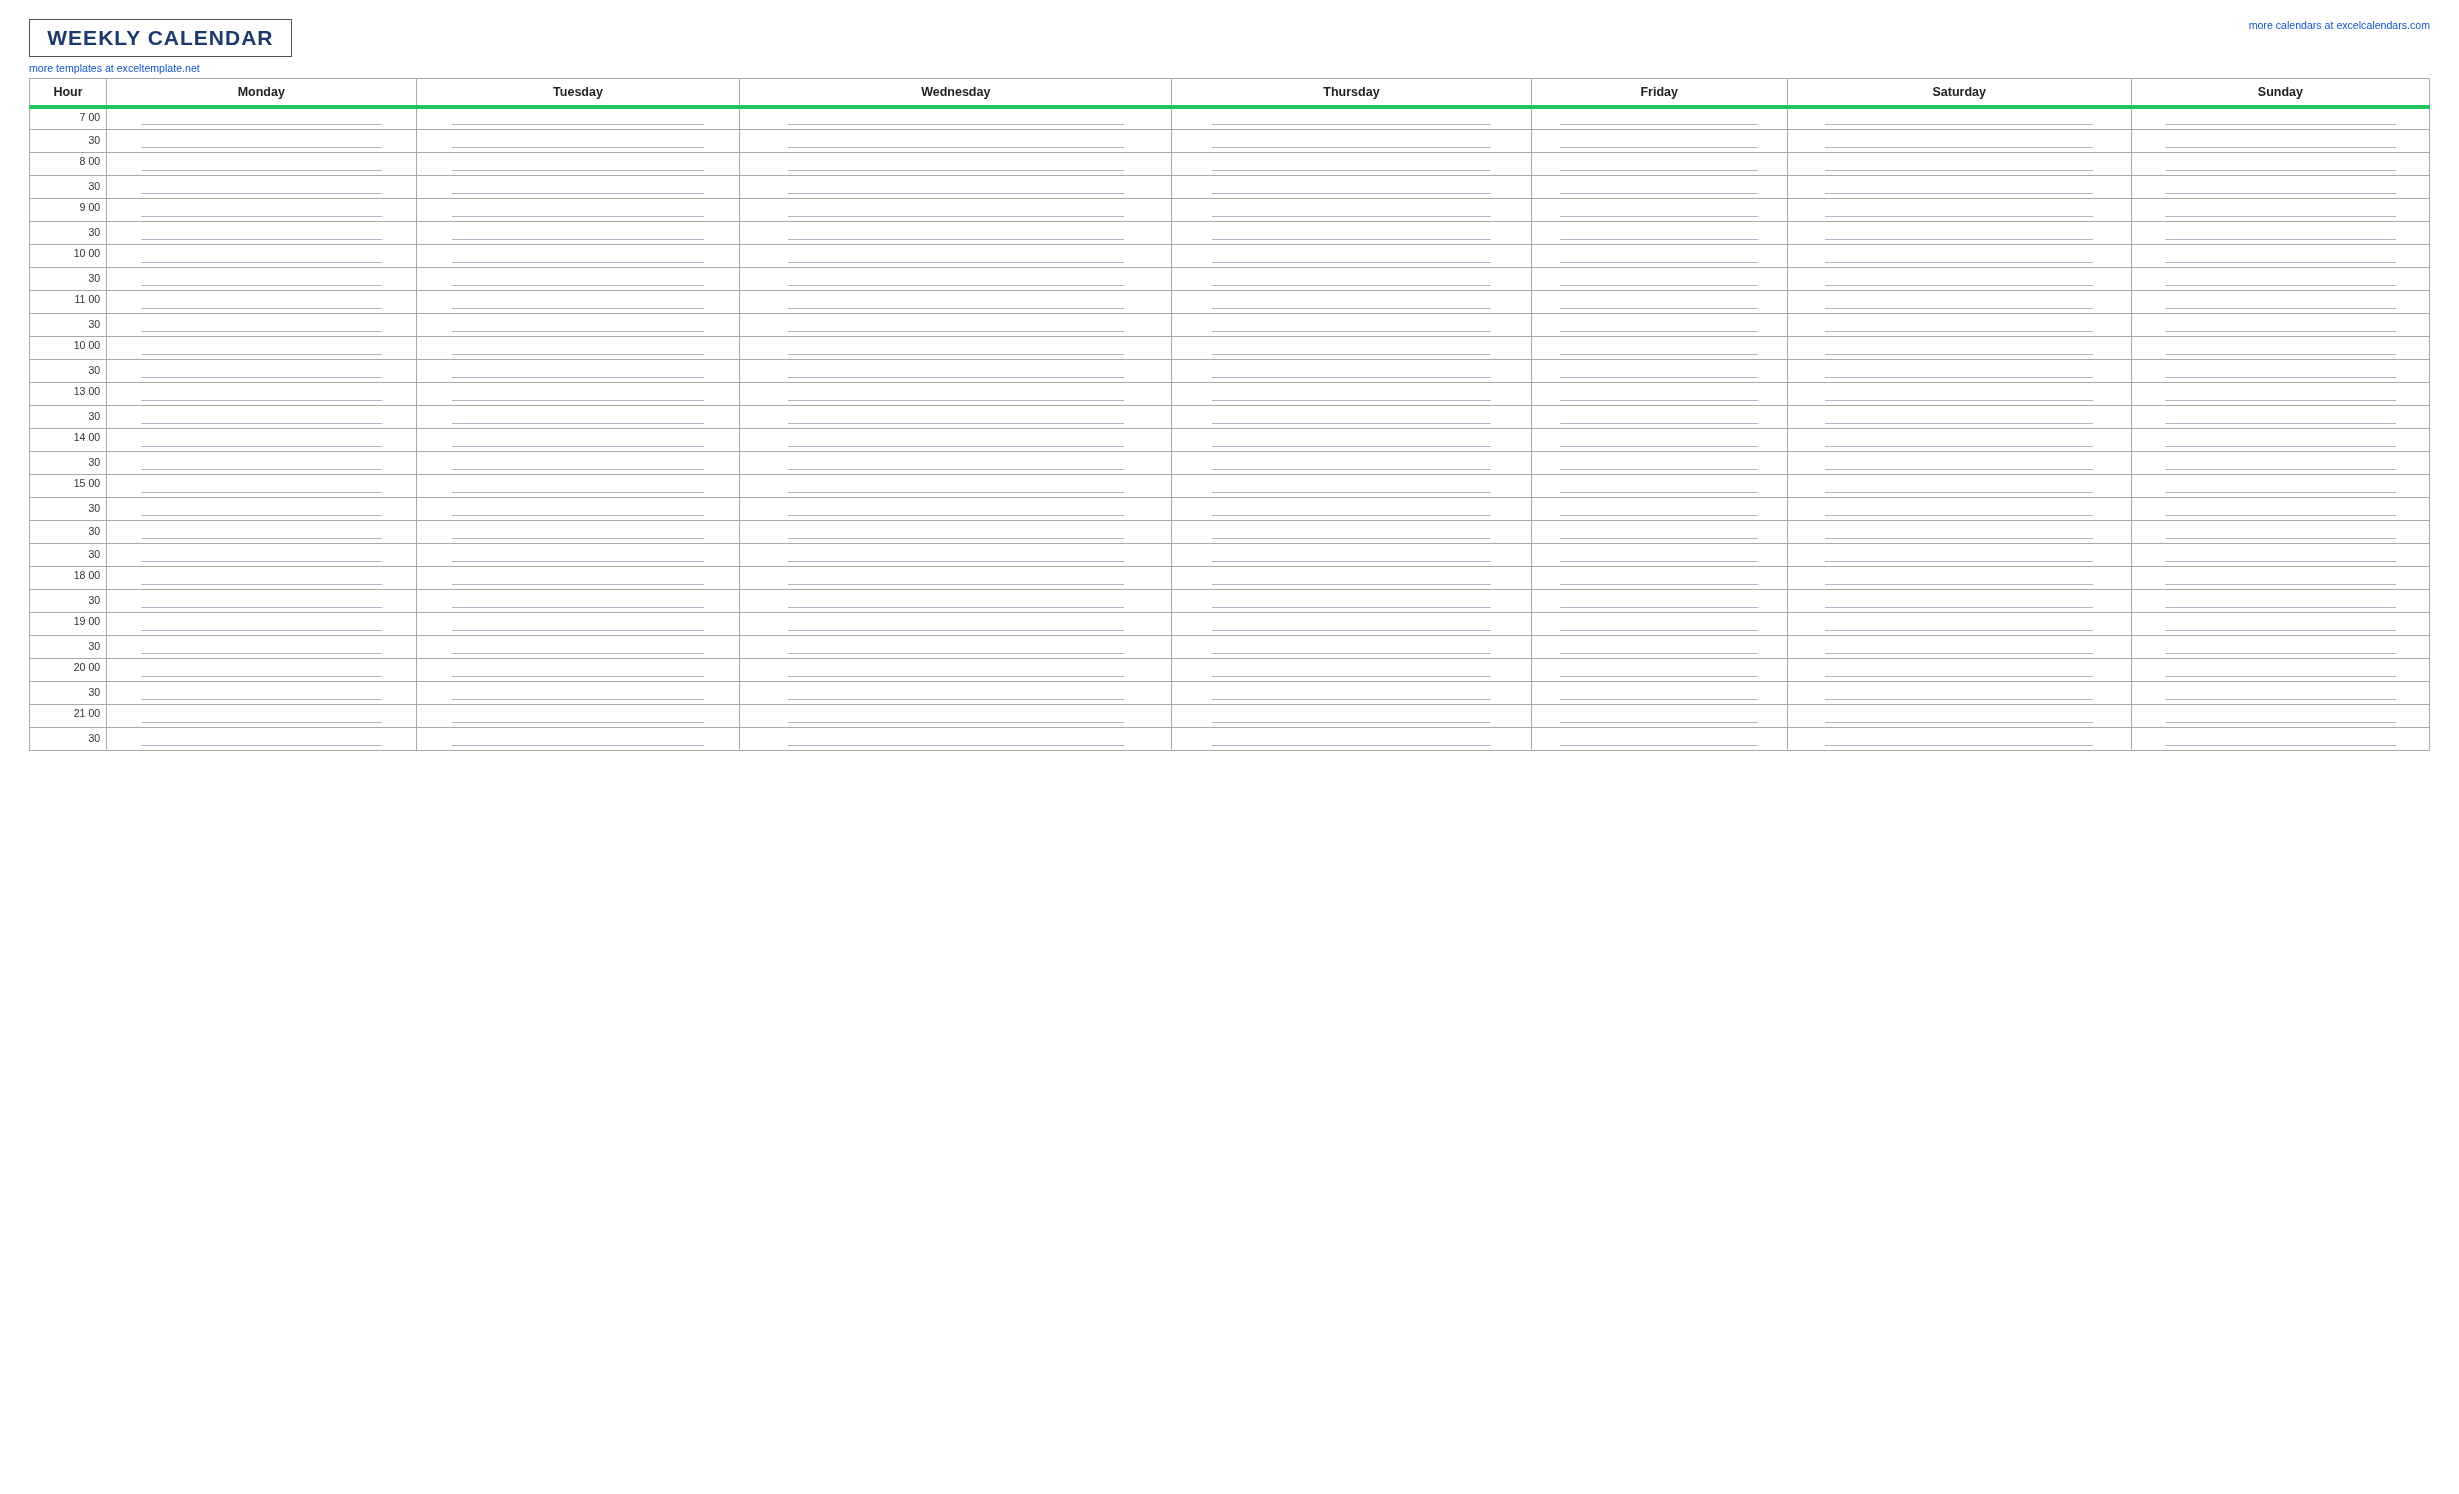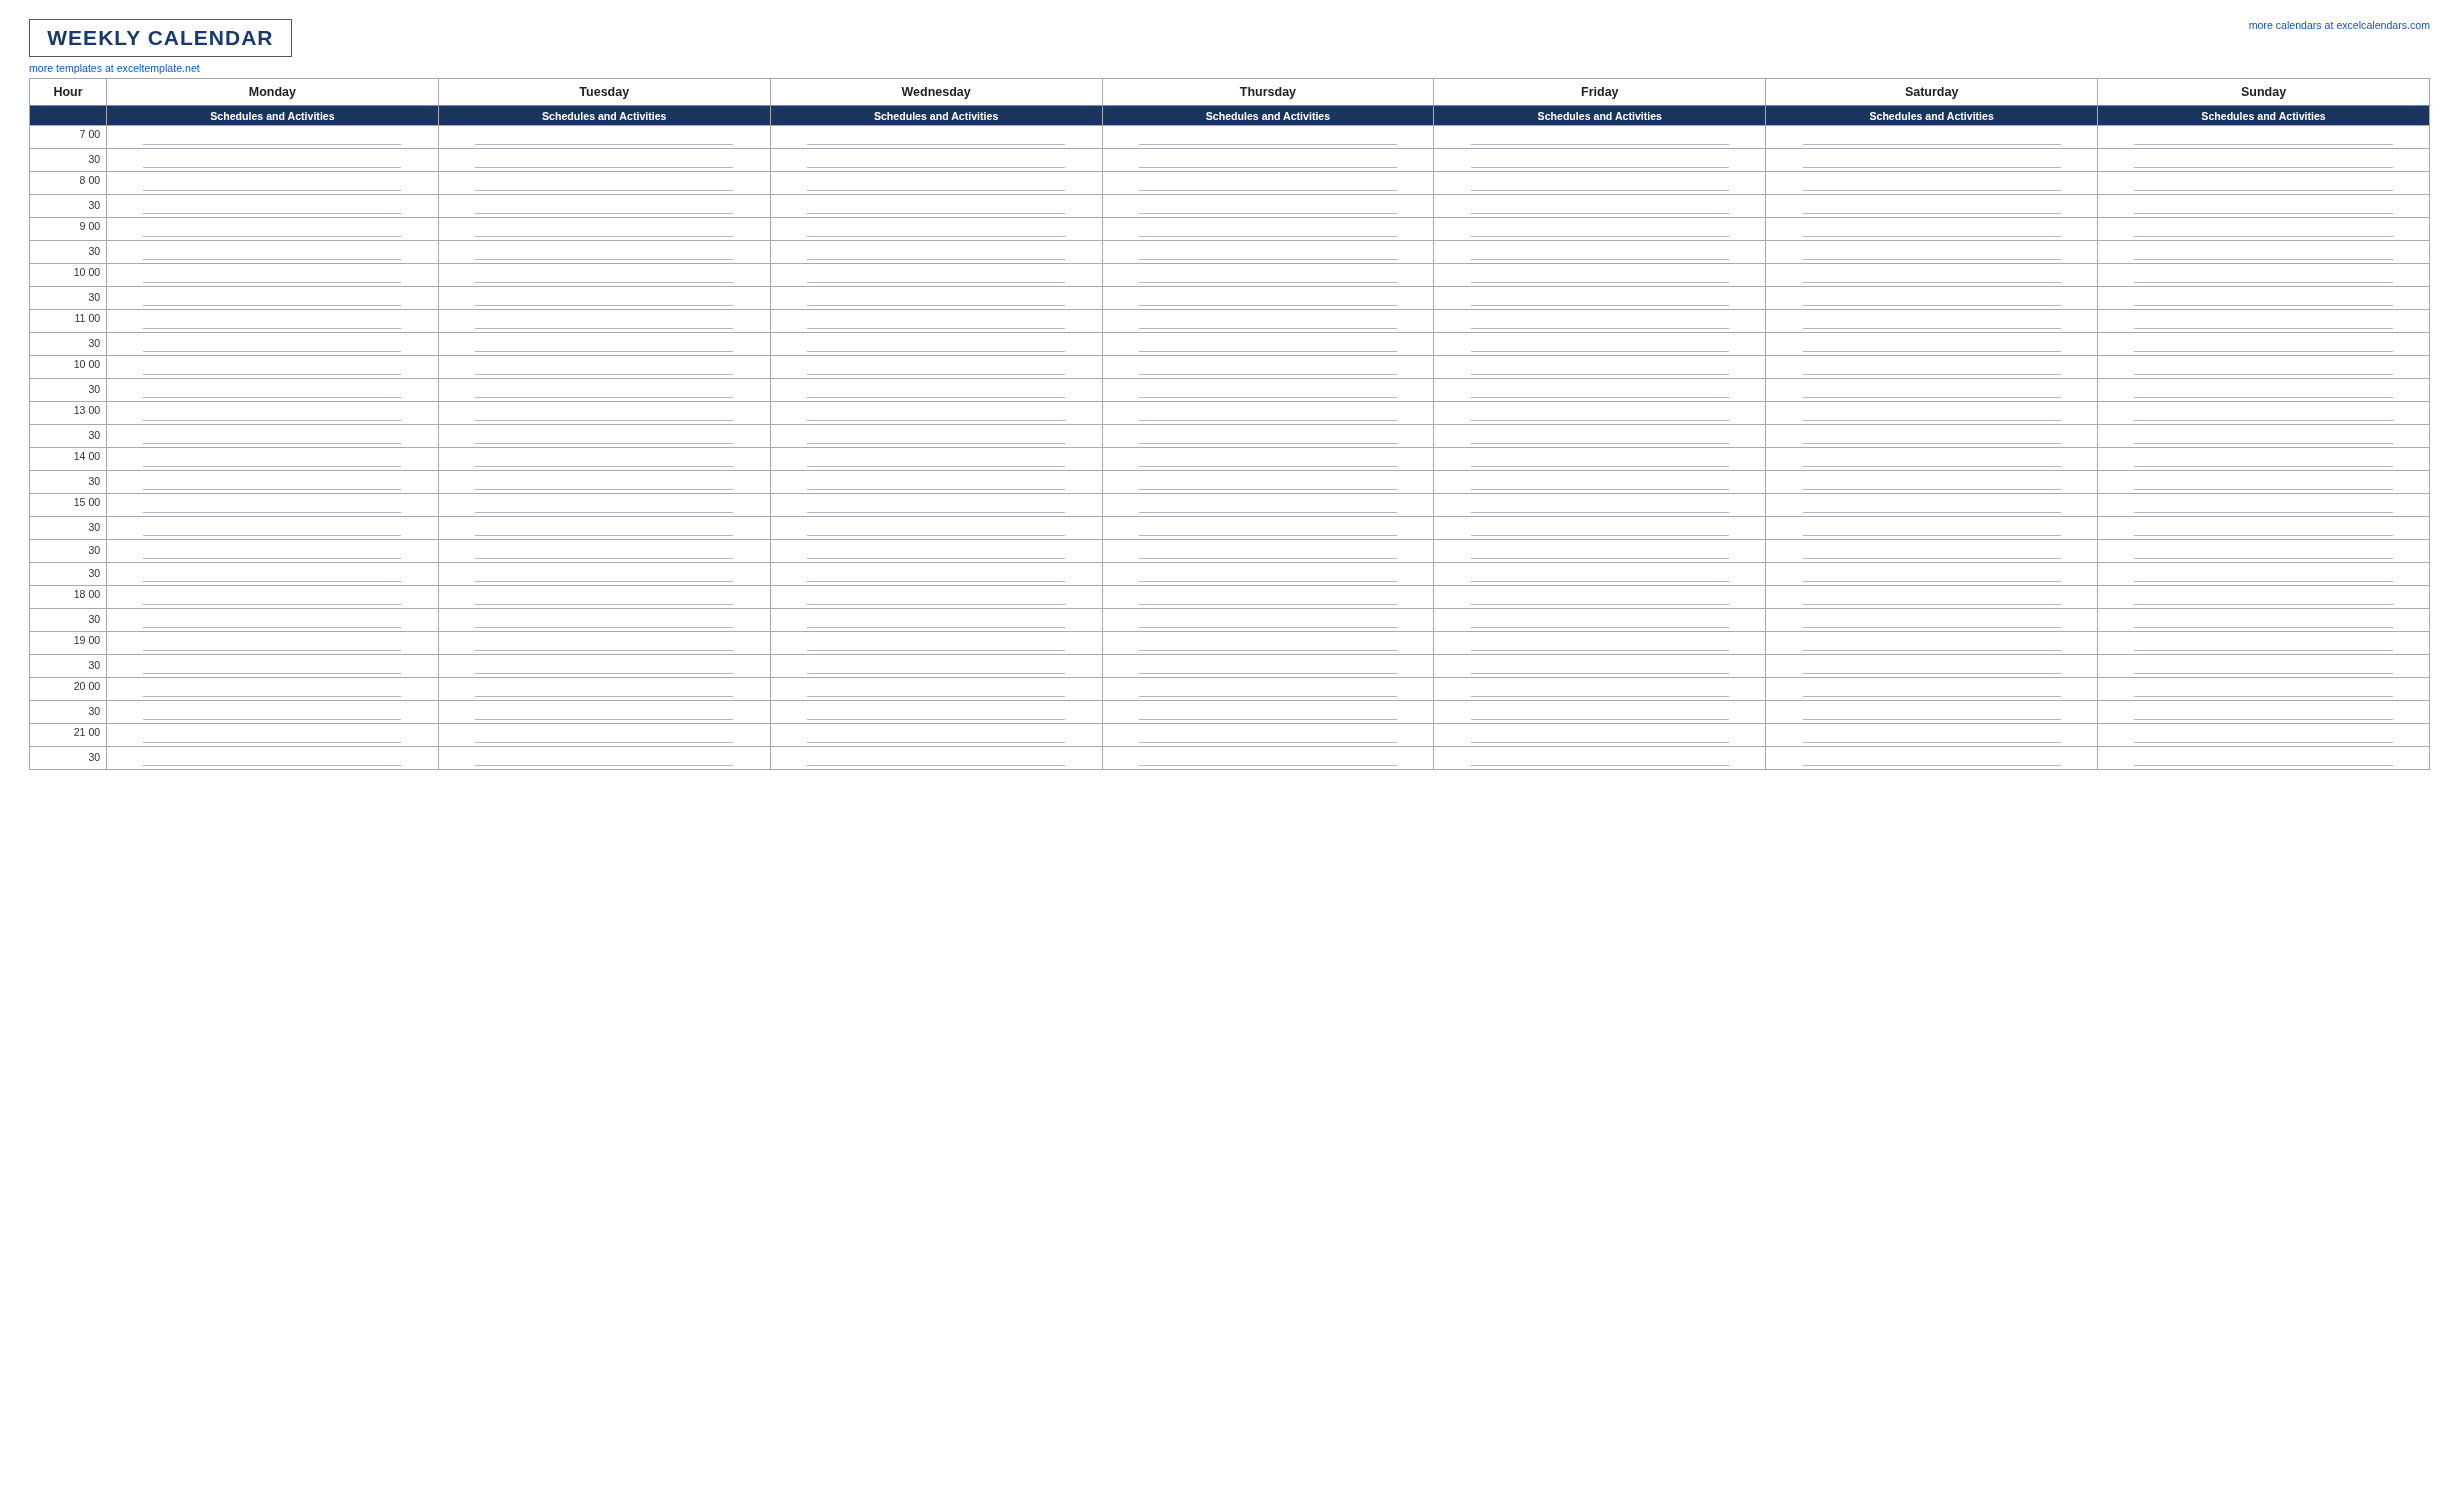--- a/index.html
+++ b/index.html
@@ -70,21 +70,21 @@
       width: calc((100% - 77px) / 7);
     }
 
     .header-day-row th {
       background: #ffffff;
       font-size: 12.5px;
       font-weight: bold;
       color: #222;
       text-align: center;
       padding: 5.8px 3.8px;
-      border-bottom: 1px solid #22c55e;
+      border-bottom: 4px solid #22c55e;
     }
 
     .header-hour-cell {
       background: #ffffff;
       text-align: center;
       font-size: 12.5px;
       font-weight: bold;
       color: #222;
       vertical-align: middle;
       border-right: 1px solid #aaa;
@@ -188,30 +188,20 @@
     <tr class="header-day-row">
       <th class="header-hour-cell col-hour">Hour</th>
       <th class="col-day">Monday</th>
       <th class="col-day">Tuesday</th>
       <th class="col-day">Wednesday</th>
       <th class="col-day">Thursday</th>
       <th class="col-day">Friday</th>
       <th class="col-day">Saturday</th>
       <th class="col-day">Sunday</th>
     </tr>
-    <tr class="subheader-row">
-      <td class="subheader-hour"></td>
-      <td>Schedules and Activities</td>
-      <td>Schedules and Activities</td>
-      <td>Schedules and Activities</td>
-      <td>Schedules and Activities</td>
-      <td>Schedules and Activities</td>
-      <td>Schedules and Activities</td>
-      <td>Schedules and Activities</td>
-    </tr>
   </thead>
   <tbody id="calendar-body">
   <tr class="row-hour">
         <td class="hour-cell">7  00</td>
         <td class="schedule-cell">
           <div class="inner-line"></div>
         </td>
         <td class="schedule-cell">
           <div class="inner-line"></div>
         </td>

